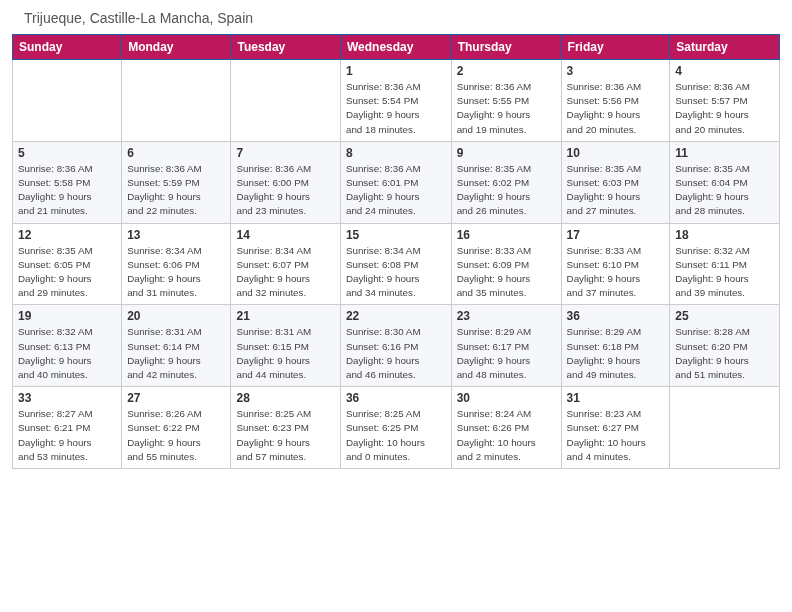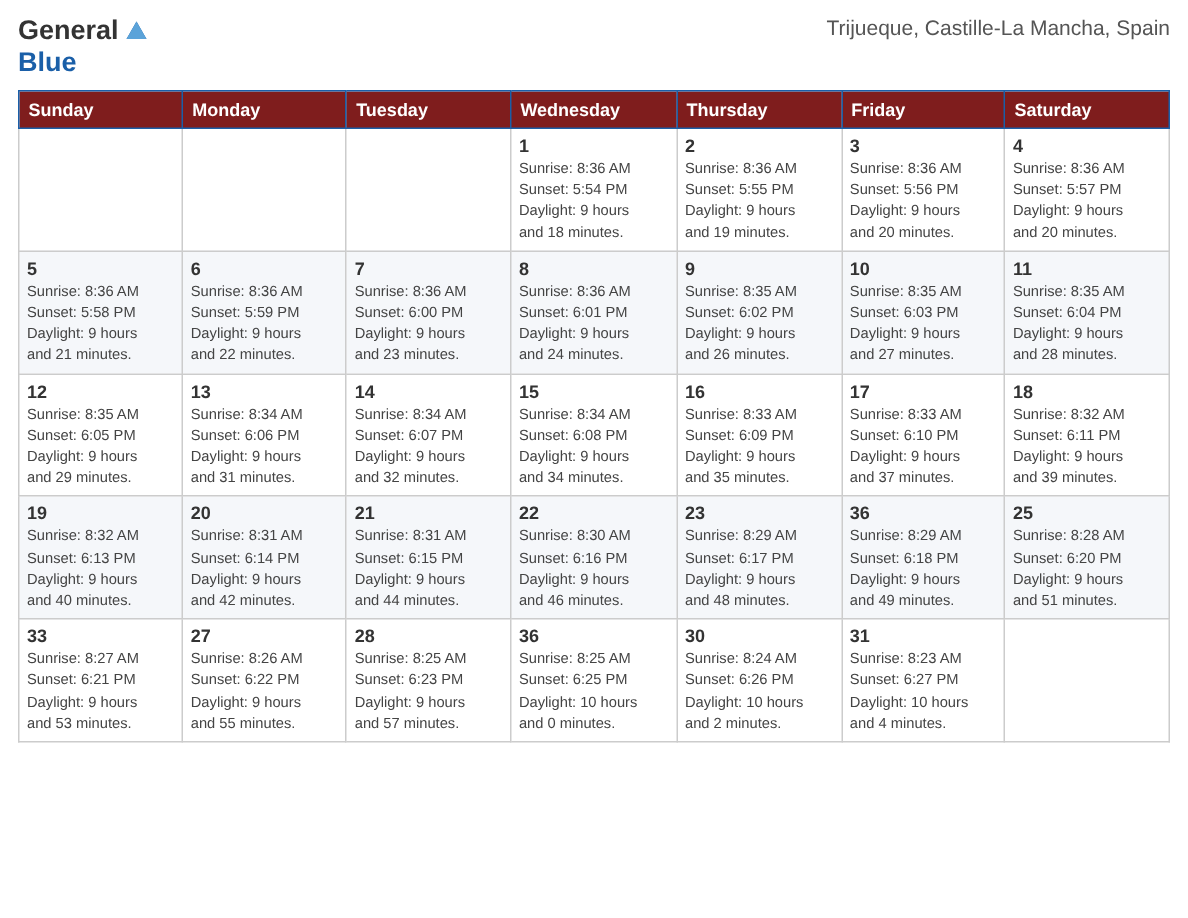--- a/index.html
+++ b/index.html
@@ -56,21 +56,21 @@
       font-size: 14px;
       color: #555;
       margin-left: 12px;
     }
     .calendar {
       width: 100%;
       border-collapse: collapse;
       font-size: 10.5px;
     }
     .calendar thead tr th {
-      background-color: #7f1d1d;
+      background-color: #be185d;
       color: #fff;
       text-align: left;
       padding: 5px 6px;
       font-size: 12px;
       font-weight: bold;
       border: 1px solid #1a5fa8;
     }
     .calendar tbody tr td {
       border: 1px solid #ccc;
       vertical-align: top;
@@ -96,30 +96,20 @@
     }
     .empty-cell {
       background: #fff !important;
     }
   </style>
 </head>
 <body>
 
 <div class="container">
   <div class="header">
-    <div class="logo">
-      <div class="logo-text">
-        <span class="logo-general">General</span>
-        <svg class="logo-icon" viewBox="0 0 24 24">
-          <polygon points="4,18 12,4 20,18" fill="#1a5fa8"></polygon>
-          <polygon points="12,18 20,4 28,18" fill="#5ba3d9" transform="translate(-8,0)"></polygon>
-        </svg>
-      </div>
-      <span class="logo-blue">Blue</span>
-    </div>
     <div class="title-block">
       <div class="location">Trijueque, Castille-La Mancha, Spain</div>
     </div>
   </div>
 
   <table class="calendar">
     <thead>
       <tr>
 
       <th>Sunday</th>

